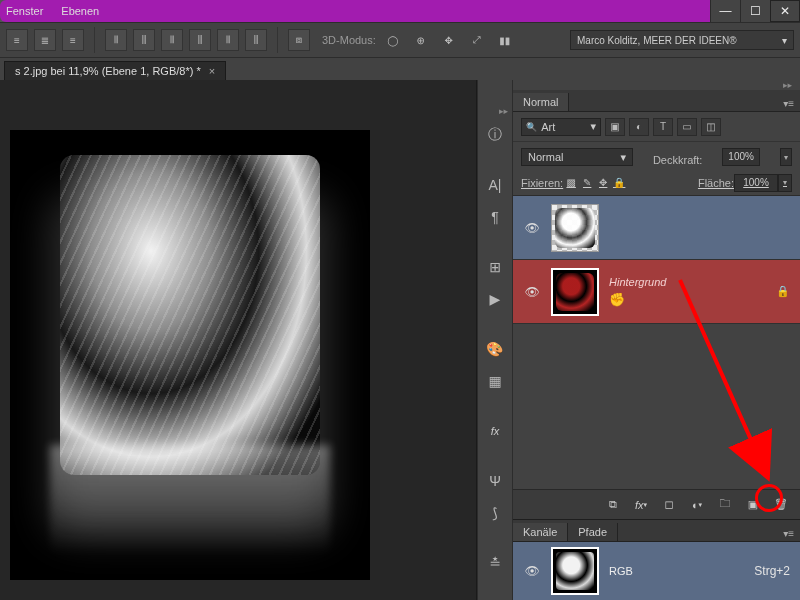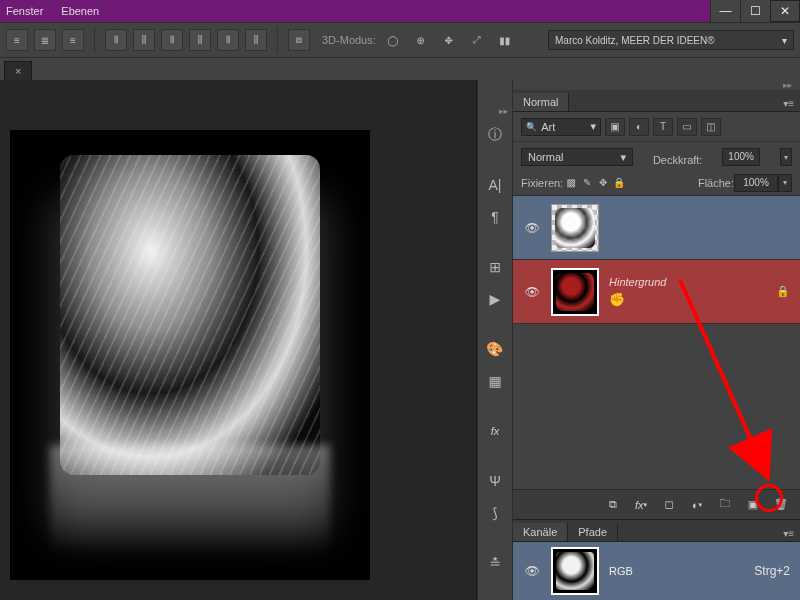--- a/index.html
+++ b/index.html
@@ -1,26 +1,26 @@
 <!DOCTYPE html>
 <html><head>
 <meta charset="utf-8">
 <style>
   * { margin:0; padding:0; box-sizing:border-box; font-family:"Segoe UI",Tahoma,sans-serif; font-size:11px; color:#ccc; }
   body { background:#535353; width:800px; height:600px; overflow:hidden; position:relative; }
-  .menubar { height:22px; background:#701a75; display:flex; align-items:center; padding-left:6px; gap:18px; }
+  .menubar { height:22px; background:#a21caf; display:flex; align-items:center; padding-left:6px; gap:18px;border-radius:6px; }
   .menubar span { color:#ddd; }
   .winbtns { position:absolute; right:0; top:0; height:22px; display:flex; }
   .winbtn { width:30px; height:22px; display:flex; align-items:center; justify-content:center; color:#eee; font-size:12px; border-left:1px solid #2a2a2a;background:#444;}
   .winbtn.close{border:1px solid #222;}
   .optbar { height:36px; background:#424242; border-top:1px solid #2c2c2c; border-bottom:1px solid #2c2c2c; display:flex; align-items:center; padding:0 6px; gap:6px; }
   .opt-ic { width:22px; height:22px; background:#4c4c4c; border:1px solid #333; display:flex; align-items:center; justify-content:center; color:#bbb; font-size:10px;}
   .opt-sep{width:1px;height:26px;background:#333;margin:0 4px;}
   .modelabel{color:#999;margin-left:6px;}
-  .user-dd{ margin-left:auto; width:246px; height:20px; background:#3a3a3a; border:1px solid #262626; display:flex; align-items:center; padding:0 6px; justify-content:space-between;}
+  .user-dd{ margin-left:auto; width:224px; height:20px; background:#3a3a3a; border:1px solid #262626; display:flex; align-items:center; padding:0 6px; justify-content:space-between;}
   .user-dd span{font-size:10px;color:#ccc;}
   .tabbar{ height:22px; background:#424242; display:flex; align-items:flex-end; padding-left:4px;}
   .doctab{ background:#2b2b2b; padding:3px 10px; border:1px solid #1a1a1a; border-bottom:none; display:flex; align-items:center; gap:8px;}
   .doctab span{color:#ddd;}
   .doctab .x{color:#aaa;}
   .workspace{ display:flex; height:520px;}
   .canvas-area{ flex:1; background:#262626; display:flex; align-items:flex-start; justify-content:flex-start; padding:50px 0 0 10px; position:relative;}
   .canvas-area::before{content:"";position:absolute;top:0;right:0;height:100%;width:1px;background:#1a1a1a;}
   .canvas{ width:360px; height:450px; background:#000; display:flex; align-items:flex-start; justify-content:center; overflow:hidden; position:relative;}
   .cube{ width:260px; height:320px; margin-top:25px; position:relative; background:radial-gradient(ellipse at 35% 30%, rgba(255,255,255,0.95) 0%, rgba(200,200,200,0.7) 25%, rgba(40,40,40,0.6) 45%, rgba(255,255,255,0.85) 65%, rgba(10,10,10,0.9) 85%); border-radius:14px; box-shadow:0 50px 40px 10px rgba(180,180,180,0.25);}
@@ -37,21 +37,21 @@
   .ptab-menu{margin-left:auto;padding:2px 6px;color:#aaa;font-size:10px;}
   .filter-row{display:flex;align-items:center;gap:4px;padding:4px 8px;height:30px;border-bottom:1px solid #333;}
   .kind-dd{width:80px;height:18px;background:#333;border:1px solid #222;display:flex;align-items:center;gap:4px;padding:0 4px;}
   .kind-dd::before{content:"\1F50D";font-size:9px;color:#aaa;}
   .filter-ic{width:20px;height:18px;background:#393939;border:1px solid #2a2a2a;display:flex;align-items:center;justify-content:center;color:#bbb;font-size:10px;}
   .blend-row{display:flex;align-items:flex-end;gap:20px;padding:4px 8px;height:28px;}
   .blend-dd{width:130px;height:18px;background:#333;border:1px solid #222;padding:0 6px;display:flex;align-items:center;justify-content:space-between;}
   .lbl{color:#bbb;}
   .val-box{width:44px;height:18px;background:#333;border:1px solid #222;text-align:center;line-height:16px;font-size:10px;}
   .arrowbtn{width:14px;height:18px;background:#333;border:1px solid #222;display:flex;align-items:center;justify-content:center;color:#aaa;font-size:8px;}
-  .lock-row{display:flex;align-items:center;gap:0;padding:2px 8px;height:26px;border-bottom:1px solid #2c2c2c;}
+  .lock-row{display:flex;align-items:center;gap:0;padding:2px 8px;height:26px;border-bottom:1px solid #2c2c2c;text-decoration:underline;}
   .lock-ic{width:16px;height:16px;display:flex;align-items:center;justify-content:center;color:#bbb;font-size:10px;}
   .layers{flex:1;background:#424242;overflow:hidden;}
   .layer{height:64px;display:flex;align-items:center;gap:10px;padding:0 10px;border-bottom:1px solid #303030;}
   .layer.sel1{background:#5a6b86;}
   .layer.sel2{background:#a23c3c;}
   .eye{width:18px;text-align:center;color:#ddd;font-size:12px;}
   .thumb{width:48px;height:48px;border:1px solid #999;background:#000;position:relative;overflow:hidden;}
   .thumb.t1{background:repeating-conic-gradient(#bbb 0 25%, #eee 0 50%) 0 0/10px 10px;}
   .thumb.t1::after{content:"";position:absolute;inset:3px;background:radial-gradient(circle at 40% 35%, rgba(255,255,255,0.95) 0 25%, rgba(0,0,0,0.7) 45%, rgba(255,255,255,0.9) 65%, rgba(0,0,0,0.9) 90%);border-radius:6px;}
   .thumb.t2{border:2px solid #fff;}
@@ -104,20 +104,21 @@
   <div class="opt-ic" style="border:none;background:none">⤢</div>
   <div class="opt-ic" style="border:none;background:none">▮▮</div>
   <div class="user-dd">
     <span>Marco Kolditz, MEER DER IDEEN®</span>
     <span>▾</span>
   </div>
 </div>
 
 <div class="tabbar">
   <div class="doctab">
+    <span>s 2.jpg bei 11,9% (Ebene 1, RGB/8*) *</span>
     <span class="x">×</span>
   </div>
 </div>
 
 <div class="workspace">
 
   <div class="canvas-area">
     <div class="canvas">
       <div class="cube"></div>
     </div>

